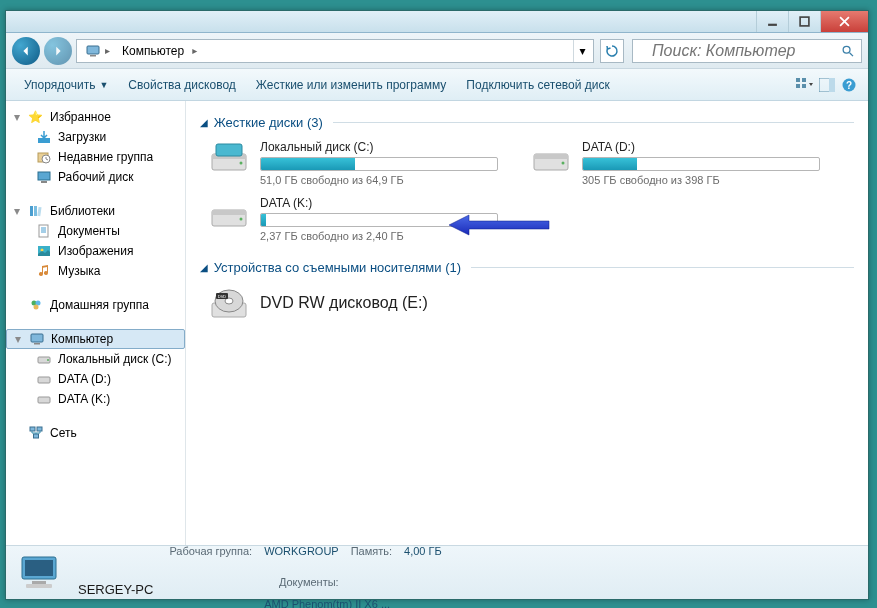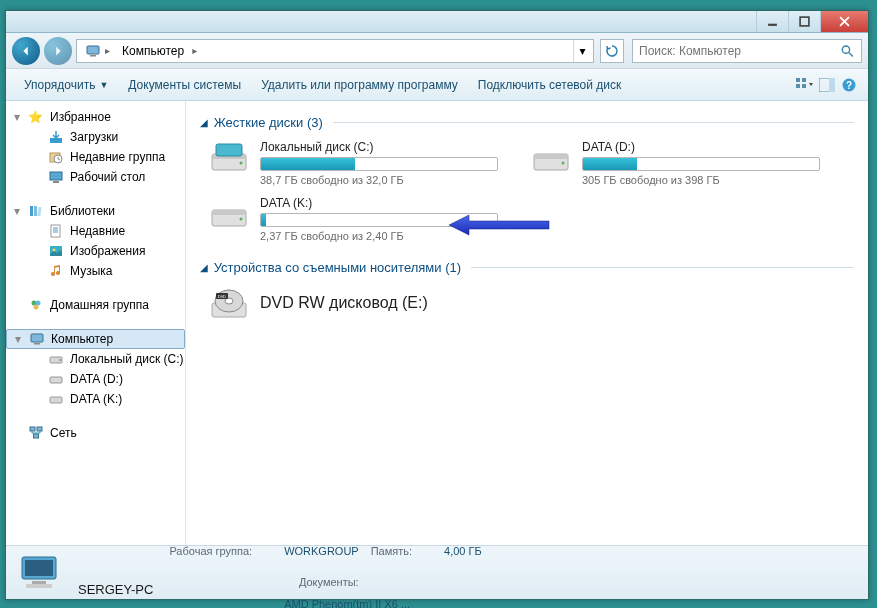--- a/index.html
+++ b/index.html
@@ -14,36 +14,36 @@
 
 
 .navrow { height: 36px; background: linear-gradient(#eef5f9, #dfeaf0); display: flex; align-items: center; padding: 0 6px; gap: 4px; border-bottom: 1px solid #c8d7e0; }
 .navbtn { width: 28px; height: 28px; border-radius: 50%; background: radial-gradient(circle at 30% 30%, #42a7d0, #0f5b86); display:flex; align-items:center; justify-content:center; cursor:pointer; }
 .navbtn svg { fill:#fff; width:14px; height:14px; }
 .crumb { flex: 1; height: 24px; background:#fff; border:1px solid #a8b9c4; display:flex; align-items:center; padding:0 2px; font-size:12px; }
 .crumb .seg { padding: 0 6px; display:flex; align-items:center; gap:4px; height:100%; cursor:pointer; }
 .dropbtn { width:18px; height:22px; border-left:1px solid #cfd9df; display:flex; align-items:center; justify-content:center; cursor:pointer; }
 .refresh { width:24px; height:24px; background:#fff; border:1px solid #a8b9c4; margin-left:2px; display:flex; align-items:center; justify-content:center; cursor:pointer; }
 .search { width: 230px; height:24px; background:#fff; border:1px solid #a8b9c4; margin-left:4px; font-size:12px; padding:0 6px; color:#7a7a7a; font-style:italic; display:flex; align-items:center; gap:4px; }
-.search input { border:none; outline:none; width:100%; font-size:12px; }
+.search input { border:none; outline:none; font-style:italic; width:100%; font-size:16px;margin-left:13px; }
 
 
 .toolbar { height: 32px; background: linear-gradient(#f3f9fc, #dfeef5); border-bottom:1px solid #c2d6e1; display:flex; align-items:center; padding:0 8px; font-size:12px; color:#1a4f6e; }
 .toolbar .titem { padding: 0 10px; height:100%; display:flex; align-items:center; gap:4px; cursor:pointer; }
 .toolbar .spacer { flex:1; }
 .toolbar .ticon { width:22px; display:flex; align-items:center; justify-content:center; cursor:pointer; height:100%; }
 
 
 .body { display:flex; height: calc(100% - 22px - 36px - 32px - 54px); }
 .sidebar { width: 180px; border-right:1px solid #dfe6ea; background:#fff; overflow:auto; font-size:12px; padding:6px 0; }
 .sidebar .group { margin-bottom:14px; }
 .sidebar .item { display:flex; align-items:center; gap:6px; padding:2px 4px 2px 18px; cursor:pointer; height:20px; white-space:nowrap; overflow:hidden; }
 .sidebar .item.head { font-weight:normal; padding-left:6px; }
 .sidebar .item.head .exp { width:10px; display:flex; justify-content:center; color:#8a8a8a; }
-.sidebar .item.child { padding-left:42px; }
+.sidebar .item.child { padding-left:30px; }
 .sidebar .item.selected { background:#d6e8f5; border:1px solid #84acc9; border-radius:2px; }
 .sidebar .ico { width:16px; height:16px; display:flex; align-items:center; justify-content:center; }
 
 
 .main { flex:1; padding:8px 14px; overflow:auto; }
 .section-head { display:flex; align-items:center; gap:6px; color:#0a4e82; font-size:13px; margin:6px 0 10px; cursor:pointer; }
 .section-head .tri { font-size:10px; }
 .section-head .line { flex:1; height:1px; background:#d0dde5; margin-left:4px; }
 .drives { display:flex; flex-wrap:wrap; gap:10px 32px; padding-left:8px; }
 .drive { display:flex; gap:10px; width:290px; }
@@ -57,21 +57,21 @@
 
 
 .arrow-annot { position:absolute; left:438px; top:200px; pointer-events:none; }
 
 
 .details { height:54px; background:linear-gradient(#eef6fa,#e0edf4); border-top:1px solid #c9d9e2; display:flex; align-items:center; padding:4px 10px; gap:12px; font-size:11px; color:#3a3a3a; }
 .details .pc-icon { width:50px; height:40px; }
 .details .meta { display:grid; grid-template-columns:auto auto auto auto; column-gap:12px; row-gap:1px; align-items:center; }
 .details .pcname { font-size:13px; color:#1a1a1a; grid-column:1; grid-row:1/3; align-self:center; margin-right:4px;margin-top:46px; }
 .details .lbl { color:#5a6a75; text-align:right; }
-.details .val { color:#1a4f6e;margin-left:20px; }
+.details .val { color:#1a4f6e; }
 
 
 .i16 { width:16px; height:16px; }
 </style>
 </head>
 <body>
 
 <div class="window">
 
   <div class="titlebar">
@@ -132,24 +132,24 @@
         </svg>
     </div>
   </div>
 
   <div class="toolbar">
     <div class="titem">
         <span>Упорядочить</span>
         <span style="font-size:9px">▼</span>
       </div>
     <div class="titem">
-        <span>Документы системы</span>
+        <span>Свойства дисковод</span>
       </div>
     <div class="titem">
-        <span>Удалить или программу программу</span>
+        <span>Жесткие или изменить программу</span>
       </div>
     <div class="titem">
         <span>Подключить сетевой диск</span>
       </div>
     <div class="spacer"></div>
     <div class="ticon">
         <svg width="18" height="14" viewBox="0 0 18 14">
           <rect x="0" y="0" width="4" height="4" fill="#5a8fab"></rect>
           <rect x="6" y="0" width="4" height="4" fill="#5a8fab"></rect>
           <rect x="0" y="6" width="4" height="4" fill="#5a8fab"></rect>
@@ -199,21 +199,21 @@
             </span>
             <span>Недавние группа</span>
           </div>
         <div class="item child">
             <span class="ico">
               <svg class="i16" viewBox="0 0 16 16">
                 <rect x="2" y="3" width="12" height="8" fill="#5aa7d2" stroke="#2a6f90"></rect>
                 <rect x="5" y="12" width="6" height="2" fill="#888"></rect>
               </svg>
             </span>
-            <span>Рабочий стол</span>
+            <span>Рабочий диск</span>
           </div>
       </div>
       <div class="group">
         <div class="item head">
             <span class="exp">▾</span>
             <span class="ico">
               <svg class="i16" viewBox="0 0 16 16">
                 <rect x="2" y="3" width="3" height="10" fill="#4a9ed0"></rect>
                 <rect x="6" y="3" width="3" height="10" fill="#7abde0"></rect>
                 <rect x="10" y="4" width="3" height="9" fill="#b9dcee" transform="rotate(8 11 8)"></rect>
@@ -221,21 +221,21 @@
             </span>
             <span>Библиотеки</span>
           </div>
         <div class="item child">
             <span class="ico">
               <svg class="i16" viewBox="0 0 16 16">
                 <rect x="3" y="2" width="9" height="12" fill="#fff" stroke="#999"></rect>
                 <path d="M5 5 h5 M5 7 h5 M5 9 h5" stroke="#4a9ed0"></path>
               </svg>
             </span>
-            <span>Недавние</span>
+            <span>Документы</span>
           </div>
         <div class="item child">
             <span class="ico">
               <svg class="i16" viewBox="0 0 16 16">
                 <rect x="2" y="3" width="12" height="10" fill="#3ab0c8"></rect>
                 <circle cx="6" cy="7" r="1.5" fill="#ffd54a"></circle>
                 <path d="M2 11 L6 8 L9 10 L12 7 L14 9 L14 13 L2 13 z" fill="#2a8a9c"></path>
               </svg>
             </span>
             <span>Изображения</span>
@@ -331,21 +331,21 @@
                 <rect x="4" y="14" width="34" height="5" fill="#c8c8c8"></rect>
                 <circle cx="33" cy="23" r="1.5" fill="#5ab060"></circle>
                 <rect x="8" y="4" width="26" height="12" rx="2" fill="#4ab8d0" stroke="#2a8aa0"></rect>
               </svg>
             </div>
           <div class="drive-info">
             <div class="drive-name">Локальный диск (C:)</div>
             <div class="bar">
                 <div class="fill" style="width:40%"></div>
               </div>
-            <div class="drive-free">38,7 ГБ свободно из 32,0 ГБ</div>
+            <div class="drive-free">51,0 ГБ свободно из 64,9 ГБ</div>
           </div>
         </div>
 
         <div class="drive">
           <div class="drive-icon">
               <svg viewBox="0 0 42 38" width="42" height="38">
                 <rect x="4" y="14" width="34" height="16" rx="2" fill="#e0e0e0" stroke="#aaa"></rect>
                 <rect x="4" y="14" width="34" height="5" fill="#c8c8c8"></rect>
                 <circle cx="33" cy="23" r="1.5" fill="#5ab060"></circle>
               </svg>

